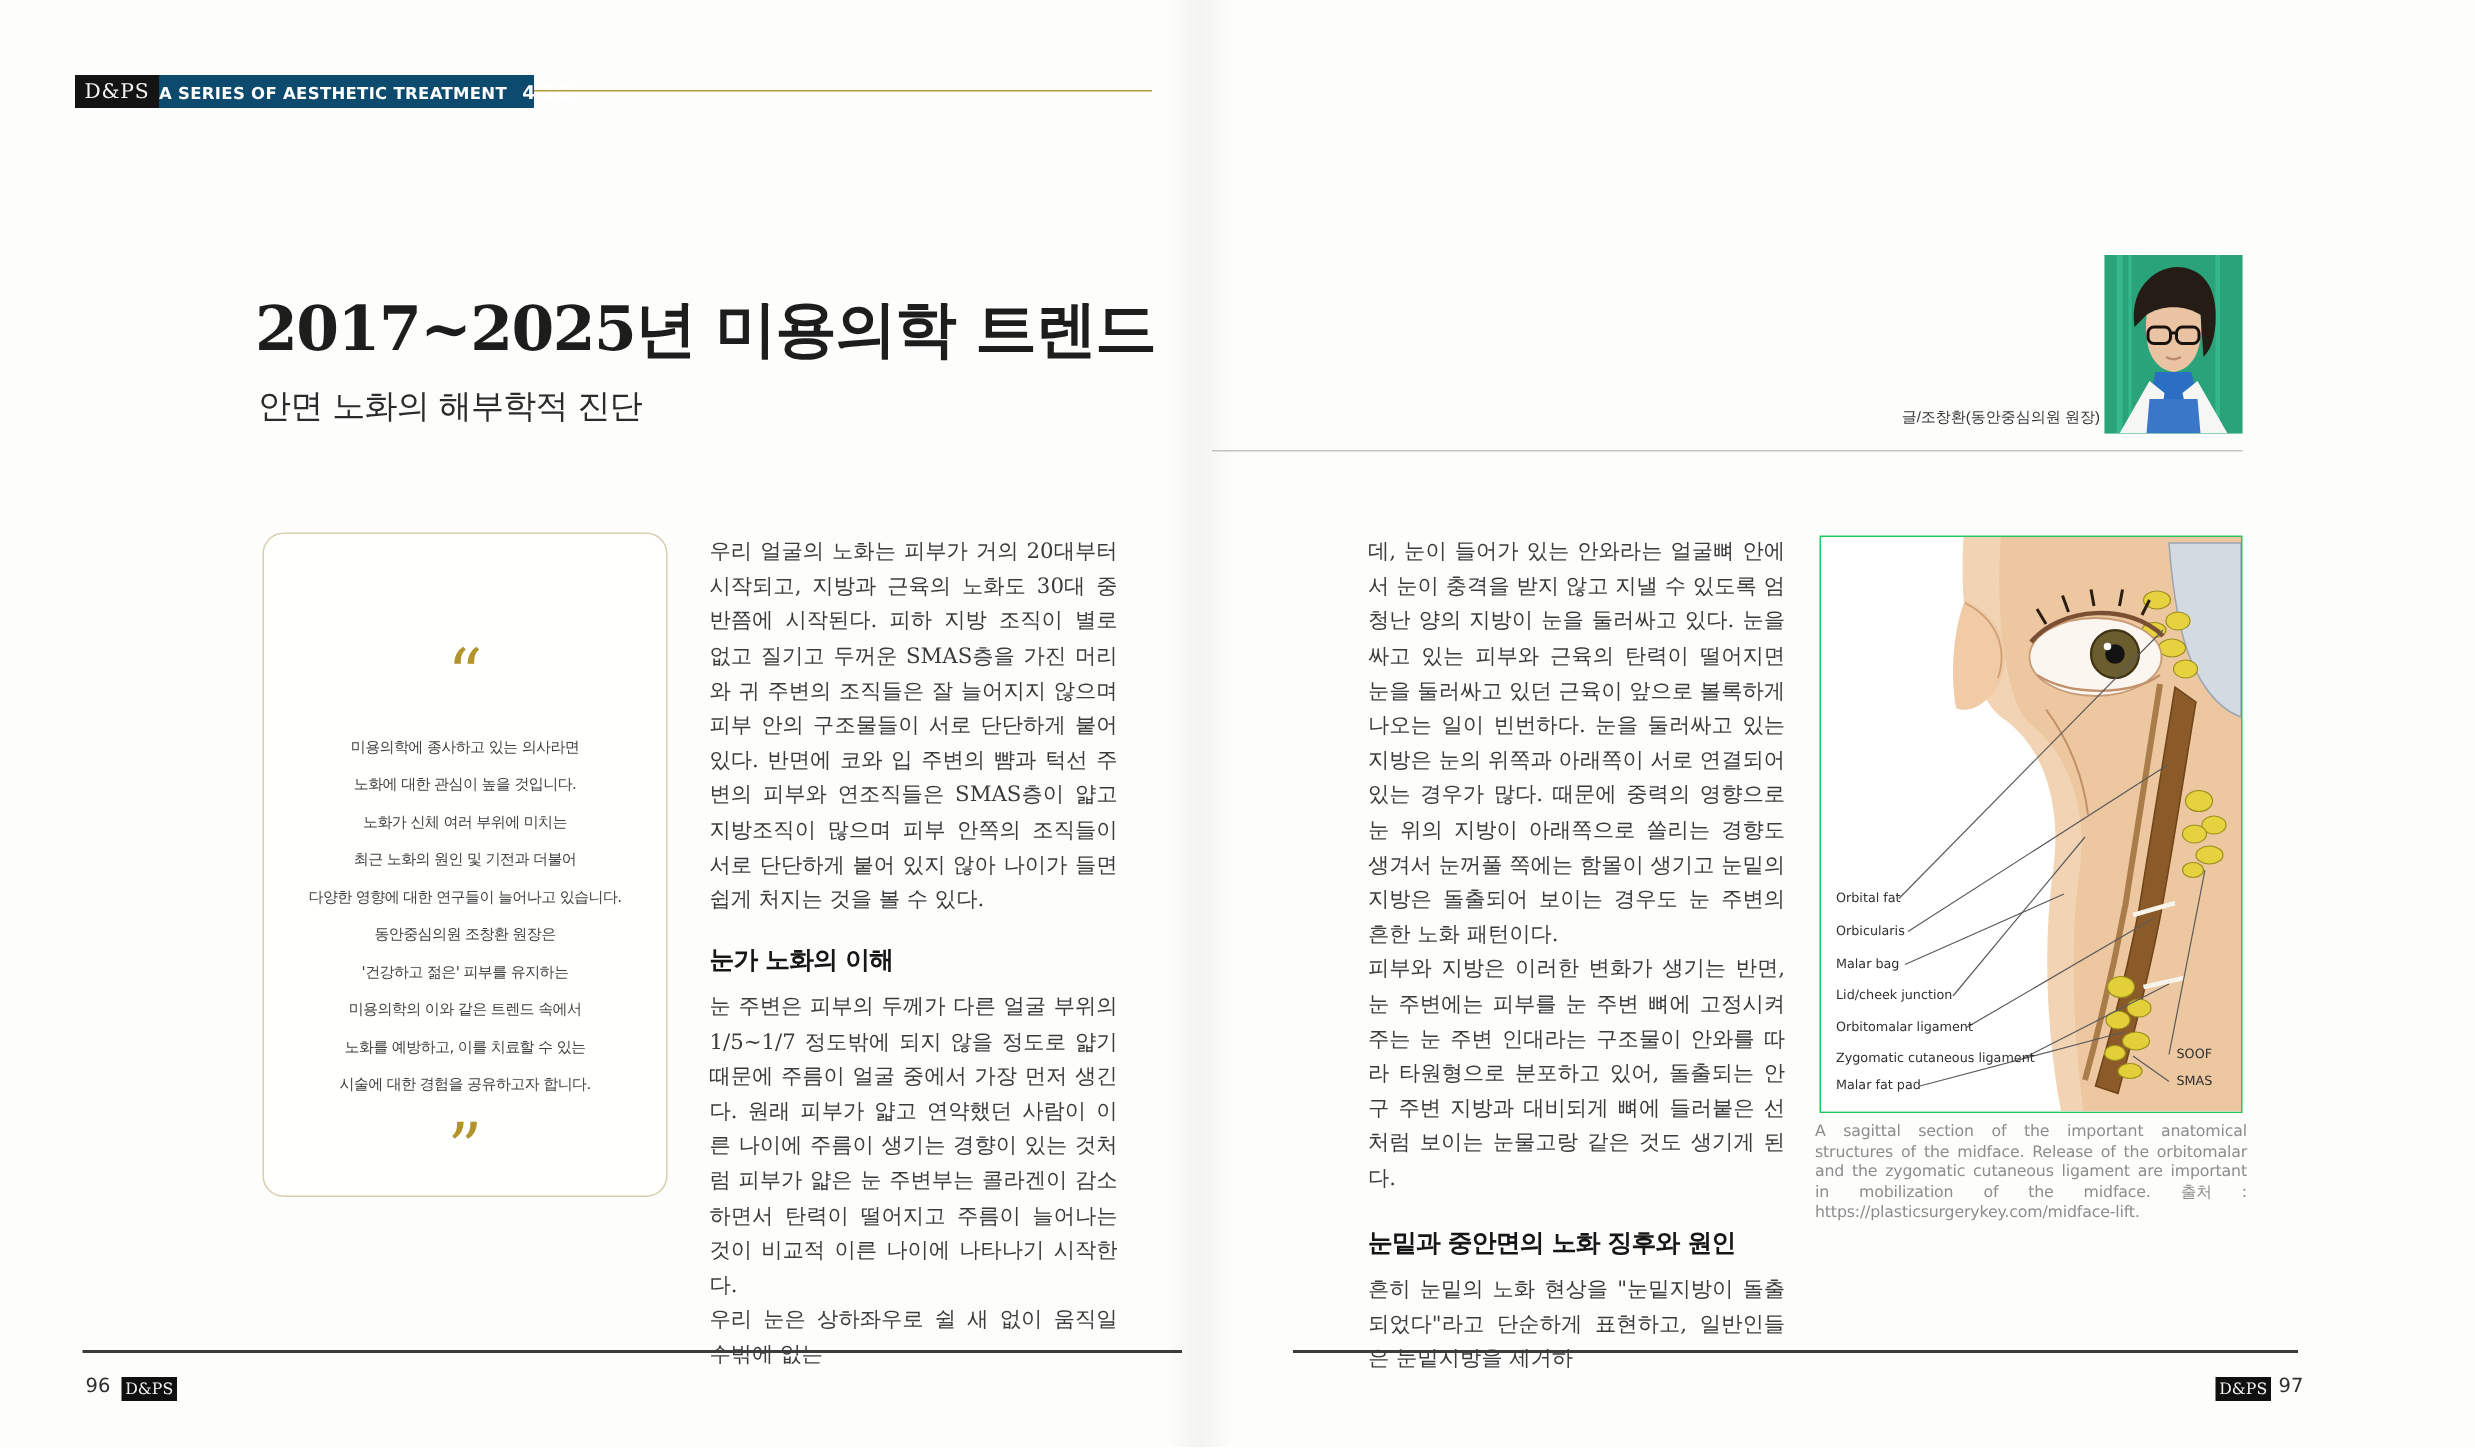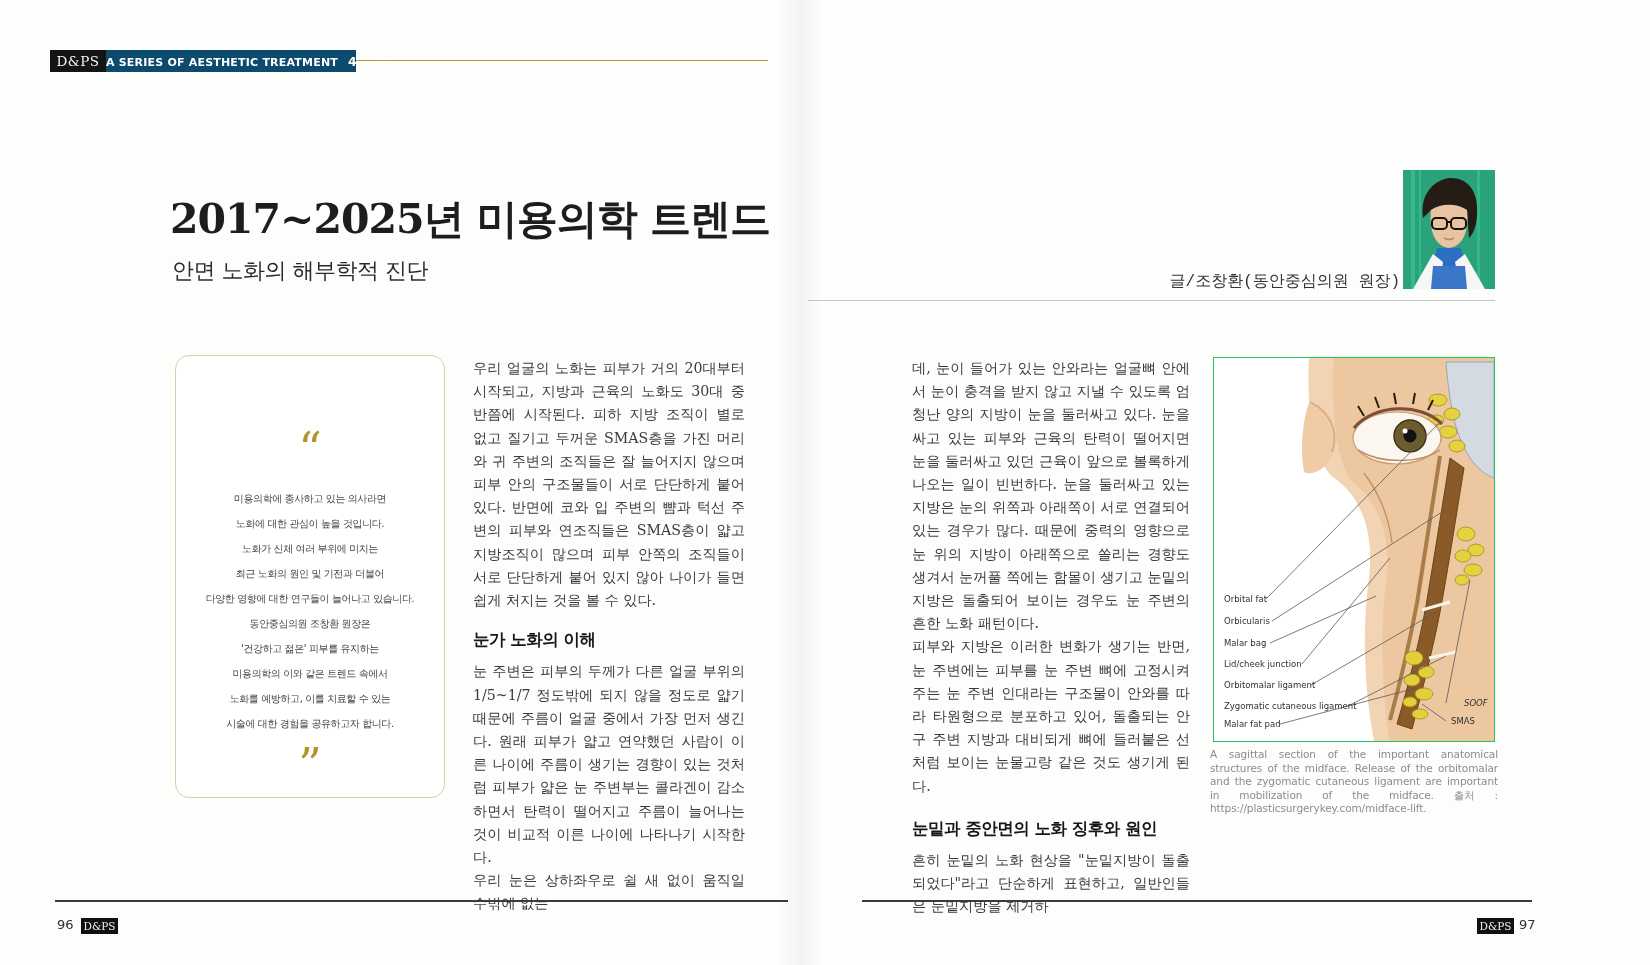--- a/index.html
+++ b/index.html
@@ -40,21 +40,21 @@
   }
   .sub-title {
     position:absolute; left:172px; top:256px; width:500px;
     font-family:"DejaVu Serif", serif; font-weight:400; font-size:22px;
     color:#2b2b2b; letter-spacing:-0.5px; white-space:nowrap;
   }
 
   
   .author-credit {
     position:absolute; right:250px; top:271px;
-    font-family:Liberation Mono, monospace; font-size:16px; color:#333;
+    font-family:Liberation Sans, sans-serif; font-size:10px; color:#333;
     white-space:nowrap;
   }
   .author-photo {
     position:absolute; left:1403px; top:170px; width:92px; height:119px;
     overflow:hidden; background:#2aa37a;
   }
   .credit-rule {
     position:absolute; left:808px; top:300px; width:687px; height:1px; background:#c4c4c4;
   }
 
@@ -260,21 +260,21 @@
         <line x1="232" y1="363" x2="208" y2="346"></line>
       </g>
     </svg>
     <div class="fig-label" style="left:10px; top:236px;">Orbital fat</div>
     <div class="fig-label" style="left:10px; top:258px;">Orbicularis</div>
     <div class="fig-label" style="left:10px; top:280px;">Malar bag</div>
     <div class="fig-label" style="left:10px; top:301px;">Lid/cheek junction</div>
     <div class="fig-label" style="left:10px; top:322px;">Orbitomalar ligament</div>
     <div class="fig-label" style="left:10px; top:343px;">Zygomatic cutaneous ligament</div>
     <div class="fig-label" style="left:10px; top:361px;">Malar fat pad</div>
-    <div class="fig-label" style="left:250px; top:340px;font-style:italic;">SOOF</div>
+    <div class="fig-label" style="left:237px; top:340px;">SOOF</div>
     <div class="fig-label" style="left:237px; top:358px;">SMAS</div>
   </div>
   <div class="fig-caption">A sagittal section of the important anatomical structures of the midface. Release of the orbitomalar and the zygomatic cutaneous ligament are important in mobilization of the midface. 출처 : https://plasticsurgerykey.com/midface-lift.</div>
 
   <div class="footer-rule left"></div>
   <span class="page-num left">96</span>
   <div class="footer-brand left">D&amp;PS</div>
 
   <div class="footer-rule right"></div>
   <div class="footer-brand right">D&amp;PS</div>

